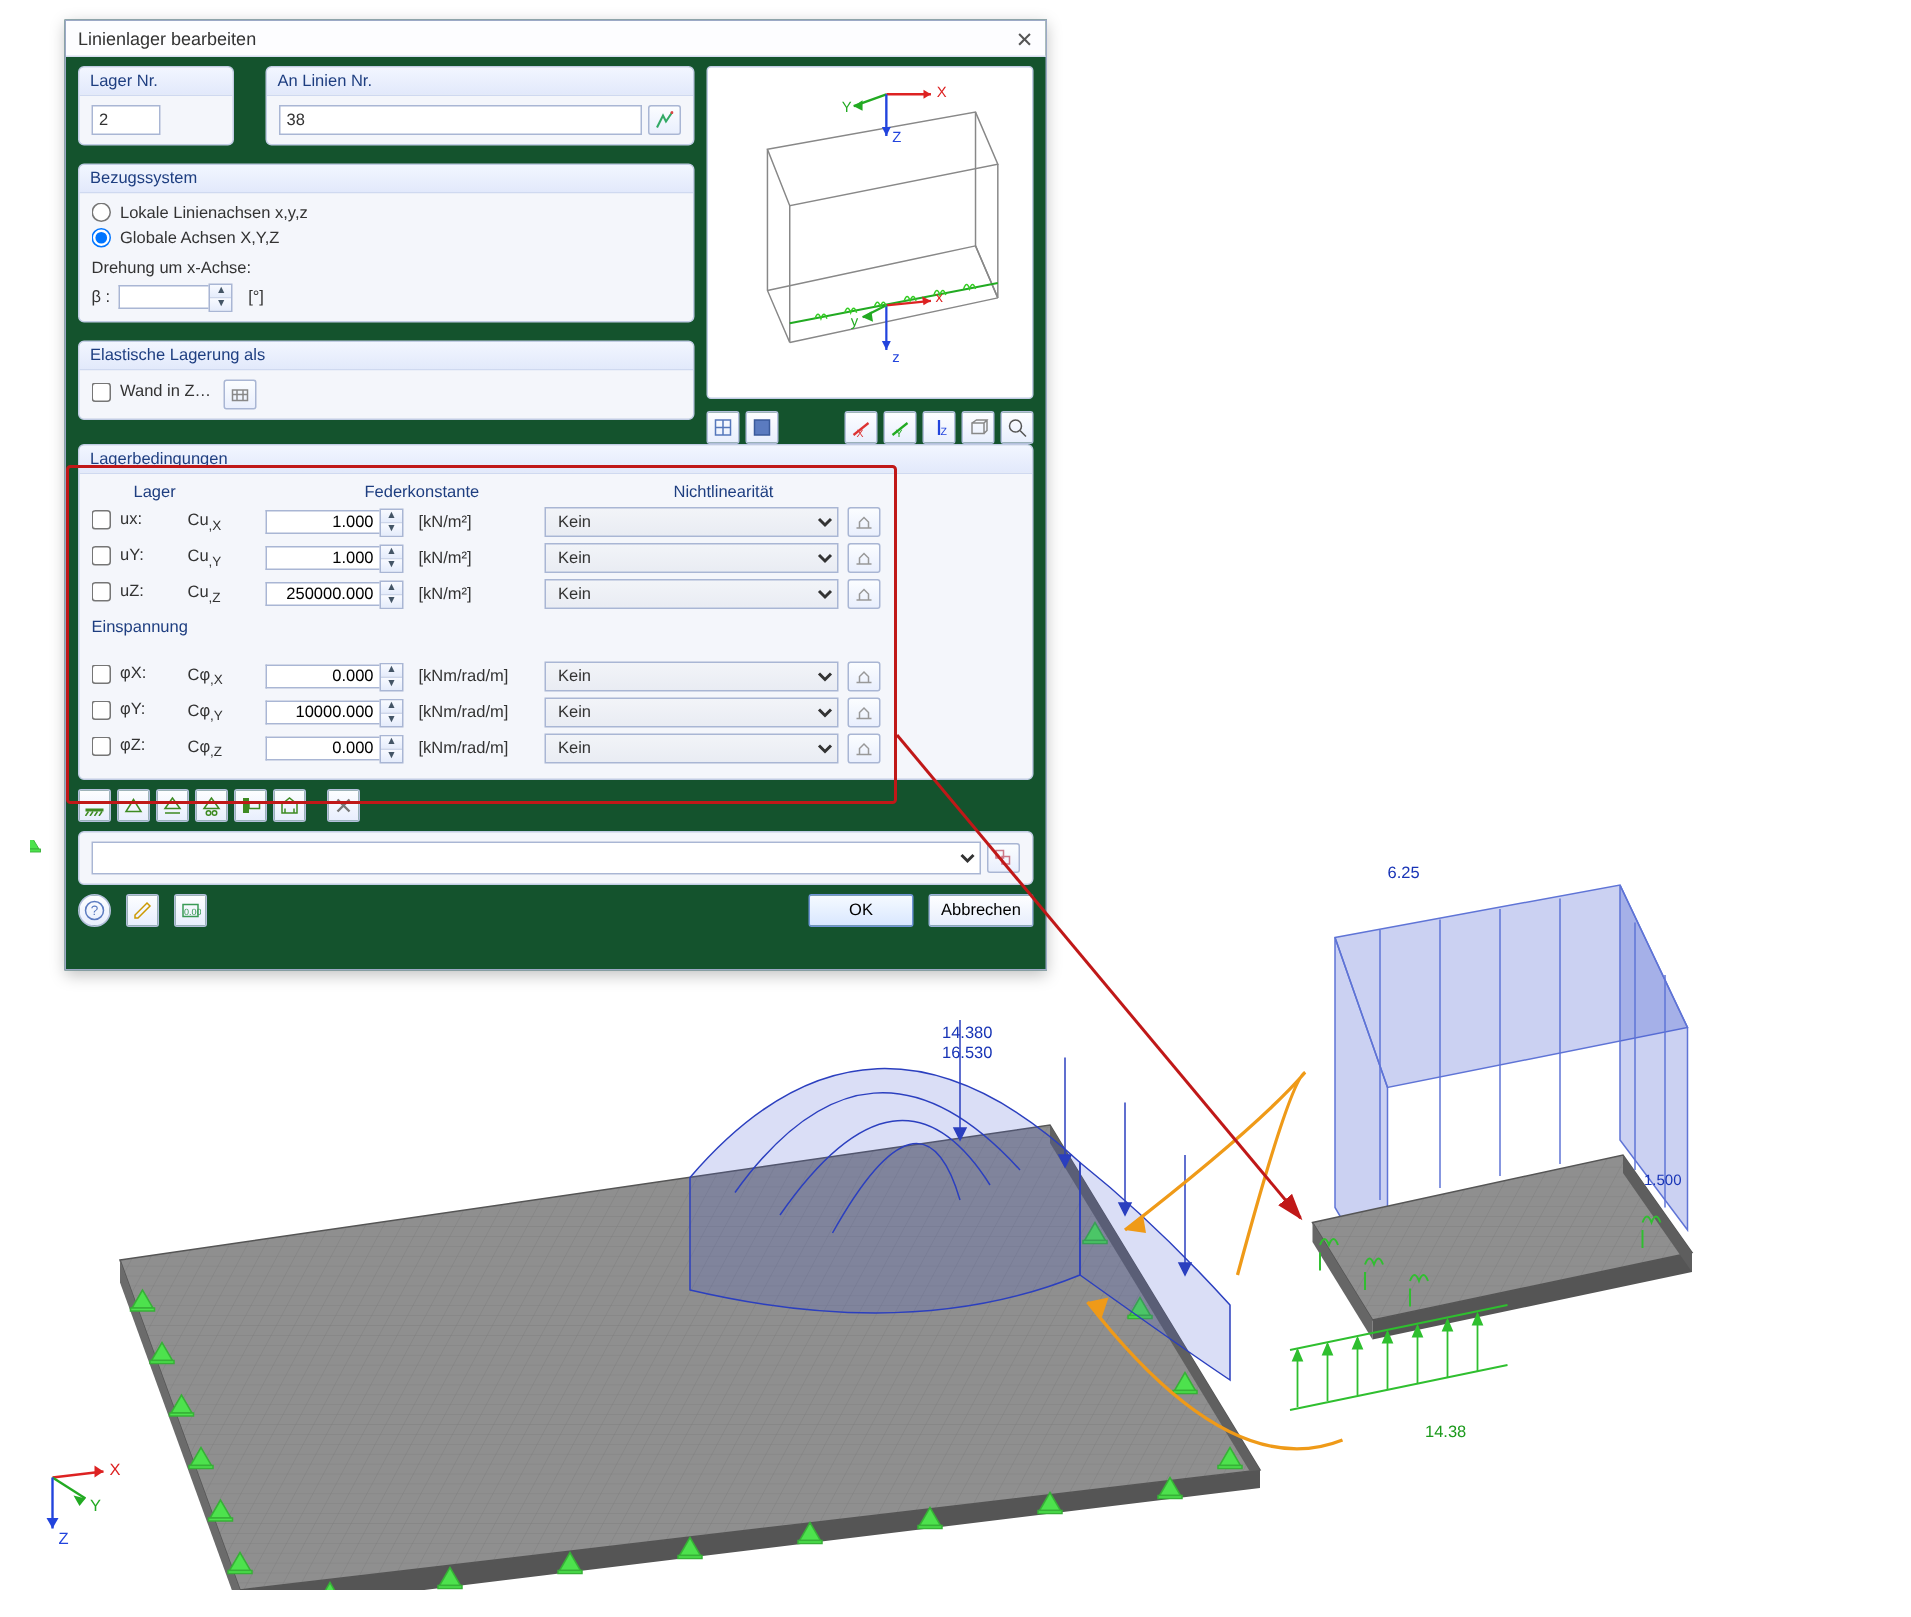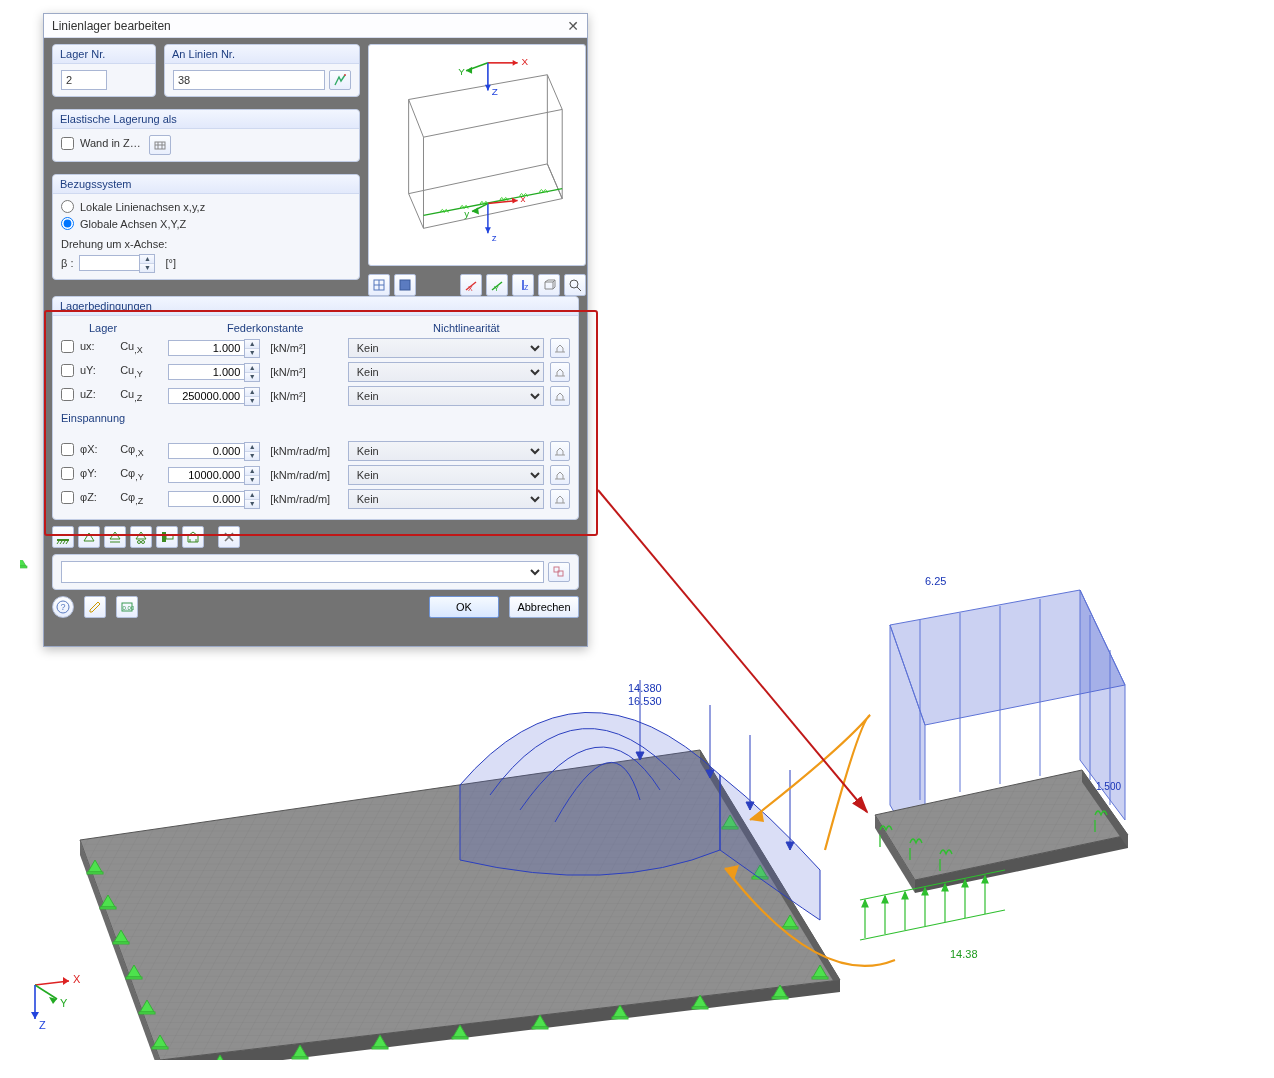--- a/index.html
+++ b/index.html
@@ -10,22 +10,22 @@
     background: #fff;
     width: 1274px;
     height: 1078px;
     position: relative;
     overflow: hidden;
   }
   
   .dialog {
     position: absolute;
     left: 43px; top: 13px;
-    width: 545px;
-    background: #737373;
+    width: 655px;
+    background: #14532d;
     border: 1px solid #9ca9c6;
     box-shadow: 0 3px 10px rgba(0,0,0,.25);
   }
   .titlebar {
     height: 24px;
     background: #fdfdff;
     border-bottom: 1px solid #d7ddef;
     display: flex;
     align-items: center;
     padding: 0 4px 0 8px;
@@ -186,47 +186,31 @@
     <div class="row">
       <div style="flex:1;display:flex;flex-direction:column;gap:6px;">
 
         <div class="row">
           <div class="group" style="width:104px;">
             <div class="group-head">Lager Nr.</div>
             <div class="group-body">
               <input class="input" style="width: 46px;" value="2">
             </div>
           </div>
-          <div class="group" style="flex:1;">
+          <div class="group" style="flex:1;margin-left:13px;">
             <div class="group-head">An Linien Nr.</div>
             <div class="group-body" style="display:flex;gap:4px;align-items:center;">
               <input class="input" style="flex: 1 1 0%;" value="38">
               <span class="smallbtn">
                 <svg width="12" height="12" viewBox="0 0 12 12">
                     <path d="M1 11 L5 3 L7 7 L11 1" stroke="#3a6" fill="none" stroke-width="1.4"></path>
                     <circle cx="11" cy="1" r="1" fill="#d44"></circle>
                   </svg>
               </span>
             </div>
-          </div>
-        </div>
-
-        <div class="group">
-          <div class="group-head">Elastische Lagerung als</div>
-          <div class="group-body" style="display:flex;align-items:center;gap:8px;">
-            <label class="check">
-              <input type="checkbox" style="">
-              <span>Wand in Z…</span>
-            </label>
-            <span class="smallbtn">
-              <svg width="12" height="12" viewBox="0 0 12 12">
-                  <rect x="1" y="3" width="10" height="7" fill="none" stroke="#888"></rect>
-                  <path d="M1 6h10M4 3v7M8 3v7" stroke="#888"></path>
-                </svg>
-            </span>
           </div>
         </div>
 
         <div class="group">
           <div class="group-head">Bezugssystem</div>
           <div class="group-body">
             <label class="radio">
               <input type="radio" name="bz" style="">
               <span>Lokale Linienachsen x,y,z</span>
             </label>
@@ -239,20 +223,36 @@
               <span>β :</span>
               <span class="num-wrap" style="width:76px;">
                 <input value="" style="">
                 <span class="spin">
                     <div>▲</div>
                     <div>▼</div>
                   </span>
               </span>
               <span class="unit">[°]</span>
             </div>
+          </div>
+        </div>
+
+        <div class="group">
+          <div class="group-head">Elastische Lagerung als</div>
+          <div class="group-body" style="display:flex;align-items:center;gap:8px;">
+            <label class="check">
+              <input type="checkbox" style="">
+              <span>Wand in Z…</span>
+            </label>
+            <span class="smallbtn">
+              <svg width="12" height="12" viewBox="0 0 12 12">
+                  <rect x="1" y="3" width="10" height="7" fill="none" stroke="#888"></rect>
+                  <path d="M1 6h10M4 3v7M8 3v7" stroke="#888"></path>
+                </svg>
+            </span>
           </div>
         </div>
       </div>
 
       <div style="display:flex;flex-direction:column;gap:4px;">
         <div class="preview">
           <svg viewBox="0 0 218 222">
 
             <g stroke="#888" fill="none" stroke-width="1">
               <path d="M40 55 L180 30 L195 65 L55 93 Z"></path>
@@ -343,21 +343,21 @@
         </div>
       </div>
     </div>
 
     <div class="group" style="position:relative;">
       <div class="group-head">Lagerbedingungen</div>
       <div class="group-body">
         <div class="lager-row">
           <span class="label-col colhead">Lager</span>
           <span class="const-col"></span>
-          <span class="colhead" style="width:92px;margin-left:40px;">Federkonstante</span>
+          <span class="colhead" style="width:92px;margin-left:56px;">Federkonstante</span>
           <span style="width:74px"></span>
           <span class="colhead">Nichtlinearität</span>
         </div>
 
         <div id="trans-rows">
             <div class="lager-row">
               <label class="check" style="width:58px">
                 <input type="checkbox" style=""> 
                 <span>ux:</span>
               </label>

